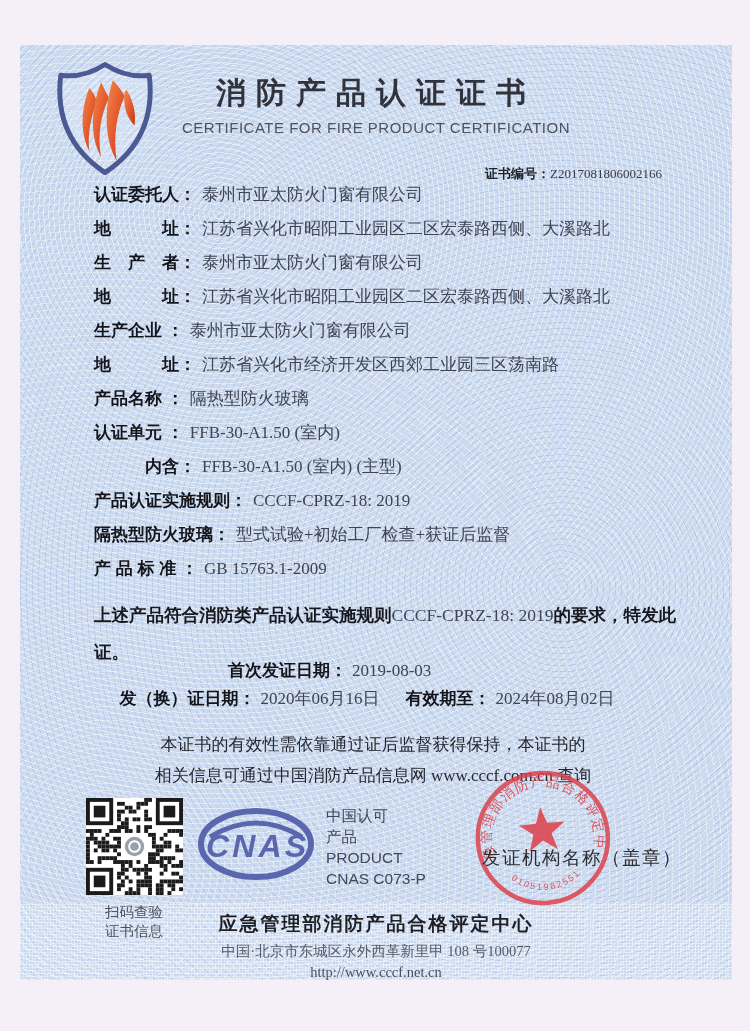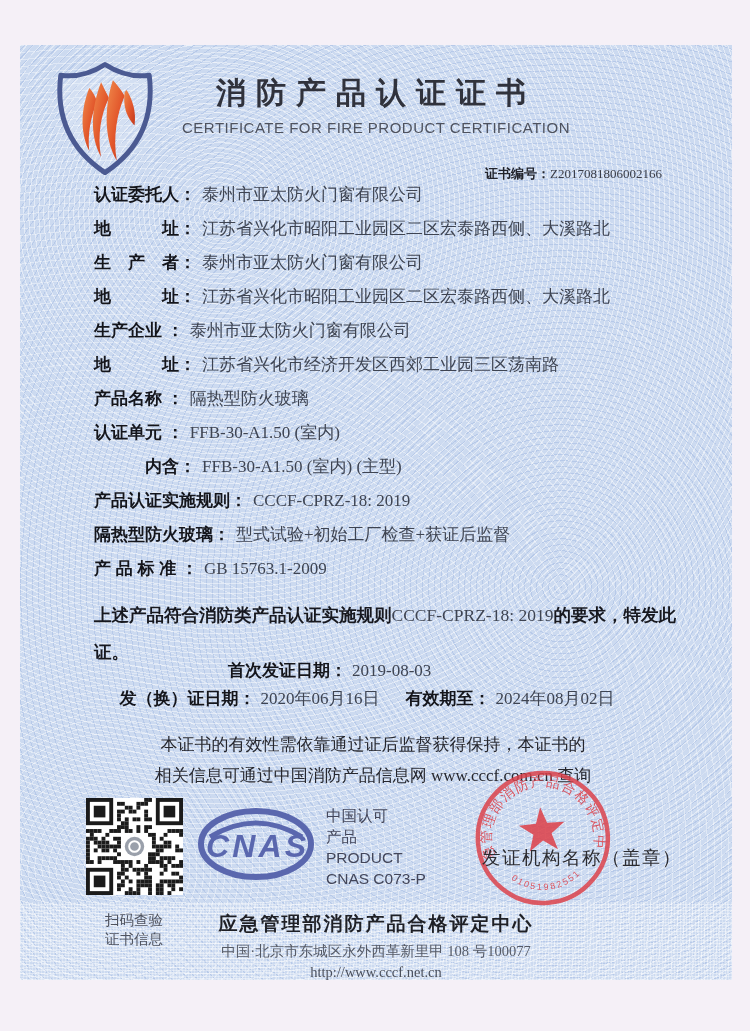--- a/index.html
+++ b/index.html
@@ -32,21 +32,21 @@
   .statement .b{font-family:"Liberation Sans","DejaVu Sans",sans-serif;font-weight:bold;color:#17181f;}
   .statement .g{color:#3e4452;}
   .first-issue{position:absolute;left:208px;top:614px;font-size:17px;}
   .reissue{position:absolute;left:74px;top:622px;font-size:17px;white-space:pre;}
   .dlabel{font-family:"Liberation Sans","DejaVu Sans",sans-serif;font-weight:bold;color:#14151b;}
   .dvalue{color:#3e4452;margin-left:5px;}
   .gap{display:inline-block;width:26px;}
   .notice{position:absolute;left:0;right:6px;top:684px;text-align:center;
           font-size:17px;line-height:31px;color:#26272e;}
   .qr-block{position:absolute;left:64px;top:753px;width:100px;text-align:center;}
-  .qr-caption{margin-top:12px;font-size:14.5px;line-height:19px;color:#4e525e;}
+  .qr-caption{margin-top:4px;font-size:14.5px;line-height:19px;color:#4e525e;}
   .cnas-logo{position:absolute;left:176px;top:760px;}
   .cnas-text{position:absolute;left:306px;top:760px;
           font-family:"Liberation Sans","DejaVu Sans",sans-serif;
           font-size:15.5px;line-height:21px;color:#43465a;}
   .seal{position:absolute;left:448px;top:718px;transform:rotate(-5deg);opacity:.92;}
   .seal-caption{position:absolute;left:462px;top:800px;font-size:18.5px;letter-spacing:1.5px;
           color:#2c2c31;white-space:pre;}
   .f-org{position:absolute;left:0;right:0;top:866px;text-align:center;
          font-family:"Liberation Sans","DejaVu Sans",sans-serif;
          font-size:19px;font-weight:bold;letter-spacing:2px;color:#1f2026;}

